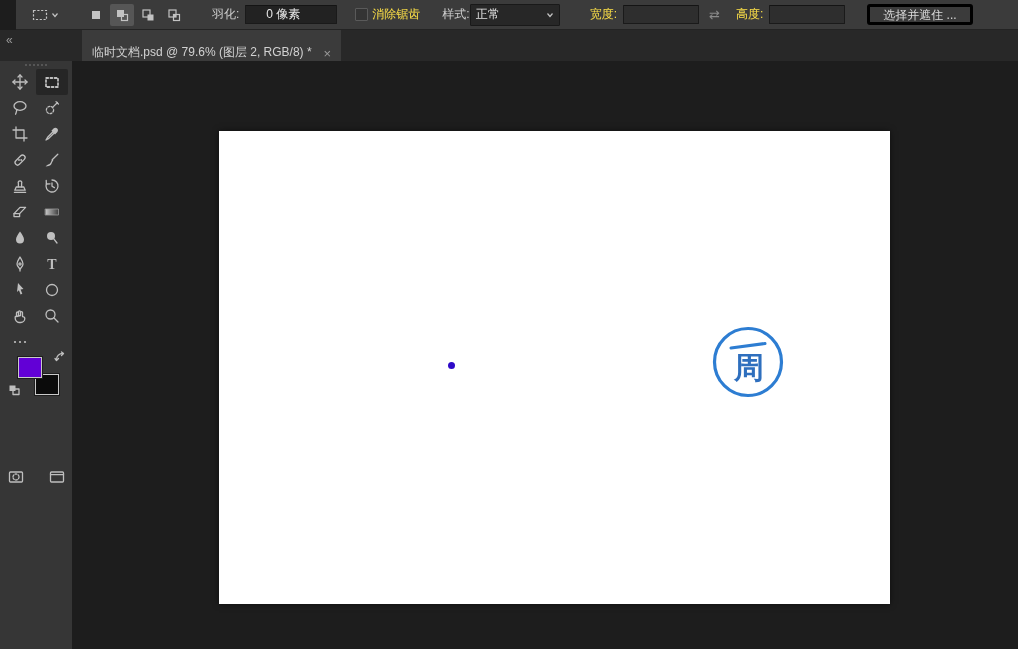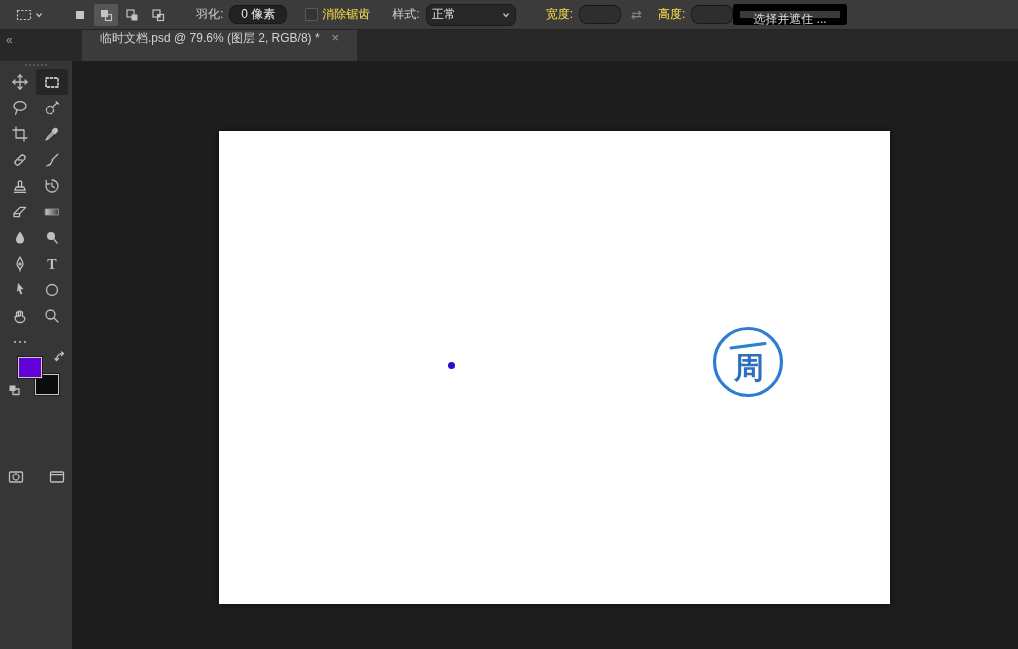--- a/index.html
+++ b/index.html
@@ -6,57 +6,56 @@
   body{
     width:1018px;height:649px;overflow:hidden;
     background:#1d1d1d;
     font-family:"Liberation Sans","DejaVu Sans",sans-serif;
     -webkit-font-smoothing:antialiased;
   }
   .app{position:relative;width:1018px;height:649px;}
 
   
   .options-bar{
-    position:absolute;top:0;left:0;right:0;height:29px;
+    position:absolute;top:0;left:16px;right:0;height:29px;
     background:#3b3b3b;border-bottom:1px solid #232323;
     display:flex;align-items:center;font-size:12px;color:#cfcfcf;
   }
   .preset{margin-left:6px;width:46px;height:22px;display:flex;align-items:center;justify-content:center;gap:3px;border-radius:2px;}
   .mode-group{display:flex;margin-left:16px;gap:2px;}
   .mode{width:24px;height:22px;background:transparent;border:none;display:flex;align-items:center;justify-content:center;border-radius:2px;padding:0;}
   .mode.active{background:#565656;}
   .lbl{color:#cfcfcf;white-space:nowrap;}
   .lbl.disabled{color:#fde047;}
   .field{
     background:#222222;border:1px solid #1a1a1a;border-top-color:#141414;
-    color:#e8e8e8;height:17px;font-size:12px;padding:0 3px;border-radius:8px;
+    color:#e8e8e8;height:17px;font-size:12px;padding:0 20px;border-radius:1px;
     font-family:"Liberation Sans","DejaVu Sans",sans-serif;
-    text-align:center;
   }
   .field.feather{width:50px;margin-left:6px;}
   .field.dim{width:34px;margin-left:6px;background:#2e2e2e;color:#8a8a8a;}
   .checkbox{width:11px;height:11px;border:1px solid #5a5a5a;background:#343434;display:inline-block;margin-left:18px;border-radius:1px;}
   .dropdown{
-    margin-left:6px;width:78px;height:20px;background:#272727;border:1px solid #191919;
-    display:flex;align-items:center;justify-content:space-between;padding:0 5px;border-radius:7px;color:#e0e0e0;
+    margin-left:0;width:78px;height:20px;background:#272727;border:1px solid #191919;
+    display:flex;align-items:center;justify-content:space-between;padding:0 5px;border-radius:1px;color:#e0e0e0;
   }
   .swap{margin-left:10px;color:#8a8a8a;font-size:13px;}
   .sm-btn{
-    height:21px;padding:0 13px;background:#3b3b3b;border:7px solid #000000;
+    margin-left:22px;height:21px;padding:0 13px;background:#3b3b3b;border:3px solid #000000;
     border-radius:3px;color:#dadada;font-size:12px;font-family:"Liberation Sans","DejaVu Sans",sans-serif;
   }
   .ml26{margin-left:26px;} .ml22{margin-left:22px;} .ml18{margin-left:30px;}
   .ml12{margin-left:16px;} .ml4{margin-left:4px;}
 
   
   .tab-bar{position:absolute;top:30px;left:0;right:0;height:31px;background:#282828;}
   .collapse{position:absolute;left:6px;top:3px;color:#9a9a9a;font-size:12px;letter-spacing:-1px;}
   .tab{
     position:absolute;left:82px;top:0;height:31px;background:#3b3b3b;
-    display:flex;align-items:flex-start;padding:0 18px;font-size:12px;color:#d2d2d2;
+    display:flex;align-items:flex-end;padding:0 10px;font-size:12px;color:#d2d2d2;
   }
   .tab .close{margin-left:12px;color:#9a9a9a;font-size:13px;}
 
   
   .tools{position:absolute;top:61px;left:0;width:72px;bottom:0;background:#363636;}
   .grip{height:8px;display:flex;align-items:center;justify-content:center;}
   .grip i{display:block;width:22px;border-top:2px dotted #565656;}
   .tool-grid{display:grid;grid-template-columns:32px 32px;justify-content:center;}
   .tool{width:32px;height:26px;display:flex;align-items:center;justify-content:center;background:transparent;border:none;padding:0;border-radius:2px;}
   .tool.selected{background:#262626;}

